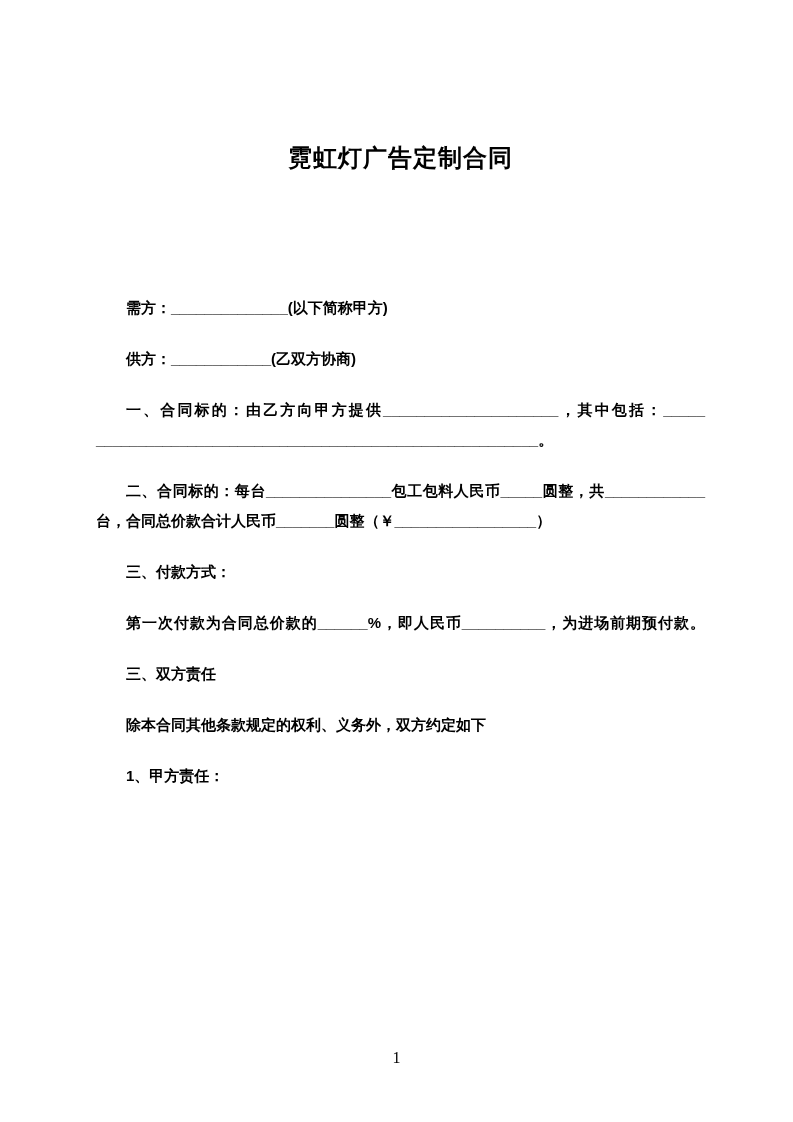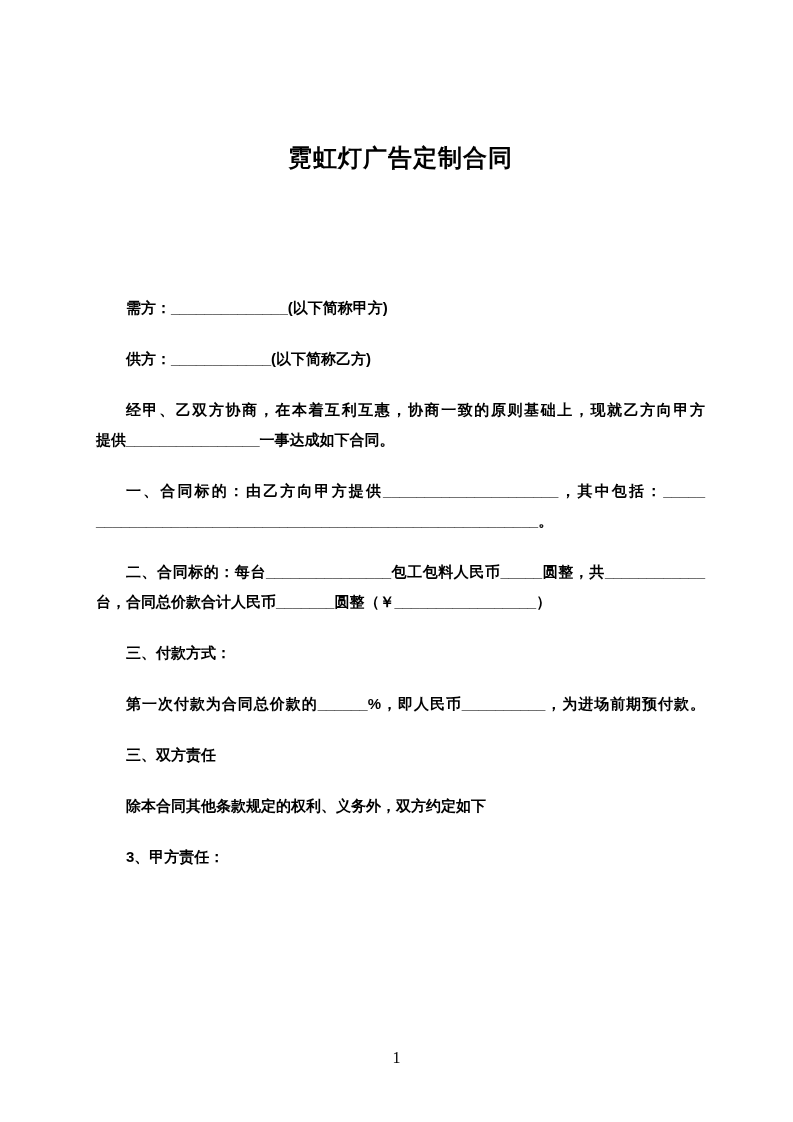--- a/index.html
+++ b/index.html
@@ -62,25 +62,21 @@
 </head>
 <body>
 
 <div class="page">
   <h1 class="title">霓虹灯广告定制合同</h1>
   <div class="paragraphs">
       <div class="para">
         <div class="line indent">需方：______________(以下简称甲方)</div>
       </div>
       <div class="para">
-        <div class="line indent">供方：____________(以下简称乙方)</div>
-      </div>
-      <div class="para">
-        <div class="line indent full">经甲、乙双方协商，在本着互利互惠，协商一致的原则基础上，现就乙方向甲方</div>
-        <div class="line">提供________________一事达成如下合同。</div>
+        <div class="line indent">供方：____________(乙双方协商)</div>
       </div>
       <div class="para">
         <div class="line indent full">一、合同标的：由乙方向甲方提供_____________________，其中包括：_____</div>
         <div class="line">_____________________________________________________。</div>
       </div>
       <div class="para">
         <div class="line indent full">二、合同标的：每台_______________包工包料人民币_____圆整，共____________</div>
         <div class="line">台，合同总价款合计人民币_______圆整（￥_________________）</div>
       </div>
       <div class="para">
@@ -89,17 +85,17 @@
       <div class="para">
         <div class="line indent full">第一次付款为合同总价款的______%，即人民币__________，为进场前期预付款。</div>
       </div>
       <div class="para">
         <div class="line indent">三、双方责任</div>
       </div>
       <div class="para">
         <div class="line indent">除本合同其他条款规定的权利、义务外，双方约定如下</div>
       </div>
       <div class="para">
-        <div class="line indent">3、甲方责任：</div>
+        <div class="line indent">1、甲方责任：</div>
       </div>
     </div>
   <div class="page-number">1</div>
 </div>
 
 </body></html>

